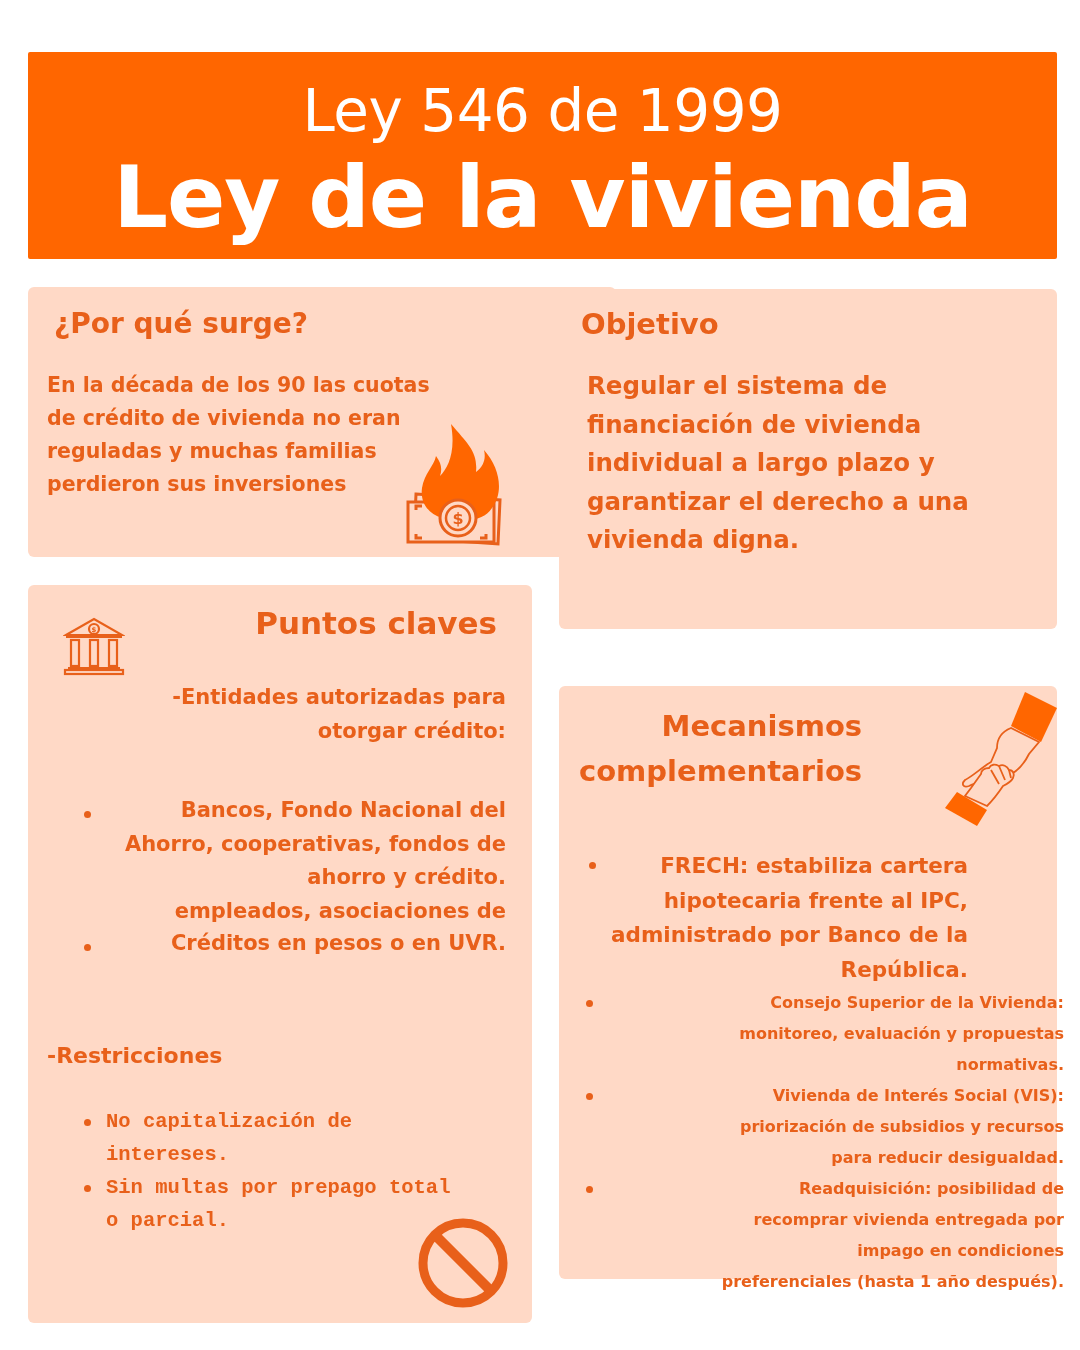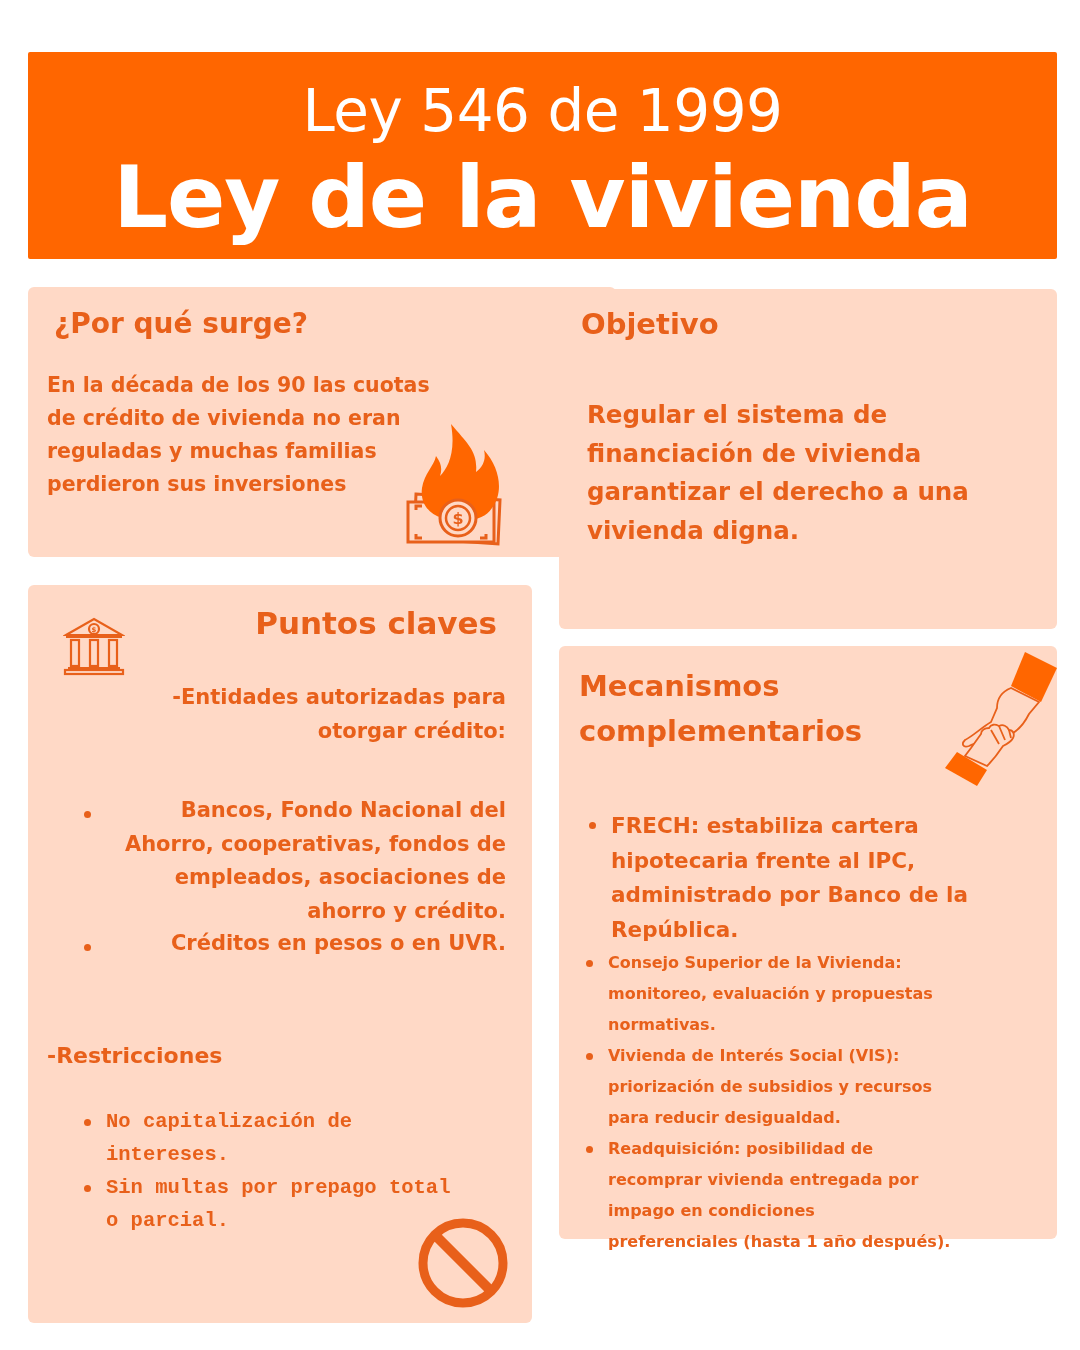--- a/index.html
+++ b/index.html
@@ -4,24 +4,24 @@
 <style>
   html, body { margin:0; padding:0; background:#ffffff; }
   body { width:1080px; height:1350px; position:relative; overflow:hidden; font-family:"DejaVu Sans", sans-serif; }
   .header { position:absolute; left:28px; top:52px; width:1029px; height:207px; background:#ff6600; border-radius:2px; text-align:center; color:#fff; }
   .header .sub { position:absolute; left:0; right:0; top:24px; font-size:58px; font-weight:400; letter-spacing:-0.5px; line-height:70px; }
   .header .main { position:absolute; left:0; right:0; top:90px; font-size:86px; font-weight:700; letter-spacing:-1px; line-height:110px; }
   .card { position:absolute; background:#ffd9c6; border-radius:6px; color:#e8601a; font-weight:700; }
   .c1 { left:28px; top:287px; width:588px; height:270px; }
   .c2 { left:559px; top:289px; width:498px; height:340px; }
   .c3 { left:28px; top:585px; width:504px; height:738px; }
-  .c4 { left:559px; top:646px; width:498px; height:593px; }
+  .c4 { left:559px; top:686px; width:498px; height:593px;text-align:right; }
   .h { position:absolute; font-size:28px; font-weight:700; color:#e8601a; white-space:nowrap; }
   .p { position:absolute; font-size:20.5px; line-height:33px; font-weight:700; color:#e8601a; }
-  .obj { position:absolute; left:28px; top:78px; font-size:24.5px; line-height:38.5px; font-weight:700; color:#e8601a; width:440px;margin-top:29px; }
+  .obj { position:absolute; left:28px; top:78px; font-size:24.5px; line-height:38.5px; font-weight:700; color:#e8601a; width:440px; }
   .rlist { position:absolute; right:26px; text-align:right; font-size:21px; line-height:33.5px; }
   .bul { position:absolute; width:7px; height:7px; border-radius:50%; background:#e8601a; }
   ul.l { list-style:none; margin:6px; padding:0; position:absolute; }
   ul.l li { position:relative; padding-left:24px; }
   ul.l li::before { content:""; position:absolute; left:2px; width:7px; height:7px; border-radius:50%; background:#e8601a; }
   .mech li::before { top:13px; }
   .restr li::before { top:14px; }
   svg { position:absolute; }
 </style>
 </head>
@@ -51,20 +51,21 @@
     <circle cx="52" cy="96" r="12" fill="none" stroke="#e8601a" stroke-width="2.5"></circle>
     <text x="52" y="102" text-anchor="middle" font-size="16" font-weight="700" fill="#e8601a" font-family="DejaVu Sans, sans-serif">$</text>
   </svg>
 </div>
 
 <div class="card c2">
   <div class="h" style="left:22px; top:18px; font-size:29px;">Objetivo</div>
   <div class="obj">
     <div>Regular el sistema de</div>
     <div>financiación de vivienda</div>
+    <div>individual a largo plazo y</div>
     <div>garantizar el derecho a una</div>
     <div>vivienda digna.</div>
   </div>
 </div>
 
 <div class="card c3">
   <svg style="left:35px; top:30px;" width="62" height="62" viewBox="0 0 62 62">
     <g fill="none" stroke="#e8601a" stroke-width="2.2">
       <path d="M3 20 L31 4 L59 20 Z"></path>
       <line x1="3" y1="22" x2="59" y2="22"></line>
@@ -79,22 +80,22 @@
   </svg>
   <div class="h" style="right:35px; top:20px; font-size:31px;">Puntos claves</div>
   <div class="rlist" style="top:96px;">
     <div>-Entidades autorizadas para</div>
     <div>otorgar crédito:</div>
   </div>
   <div class="bul" style="left:56px; top:226px;"></div>
   <div class="rlist" style="top:209px;">
     <div>Bancos, Fondo Nacional del</div>
     <div>Ahorro, cooperativas, fondos de</div>
+    <div>ahorro y crédito.</div>
     <div>empleados, asociaciones de</div>
-    <div>ahorro y crédito.</div>
   </div>
   <div class="bul" style="left:56px; top:359px;"></div>
   <div class="rlist" style="top:342px;">
     <div>Créditos en pesos o en UVR.</div>
   </div>
   <div class="h" style="left:19px; top:458px; font-size:22px;">-Restricciones</div>
   <ul class="l restr p" style="left:48px; top:514px;font-family:Liberation Mono, monospace;">
     <li><span>No capitalización de</span><br><span>intereses.</span></li>
     <li><span>Sin multas por prepago total</span><br><span>o parcial.</span></li>
   </ul>

